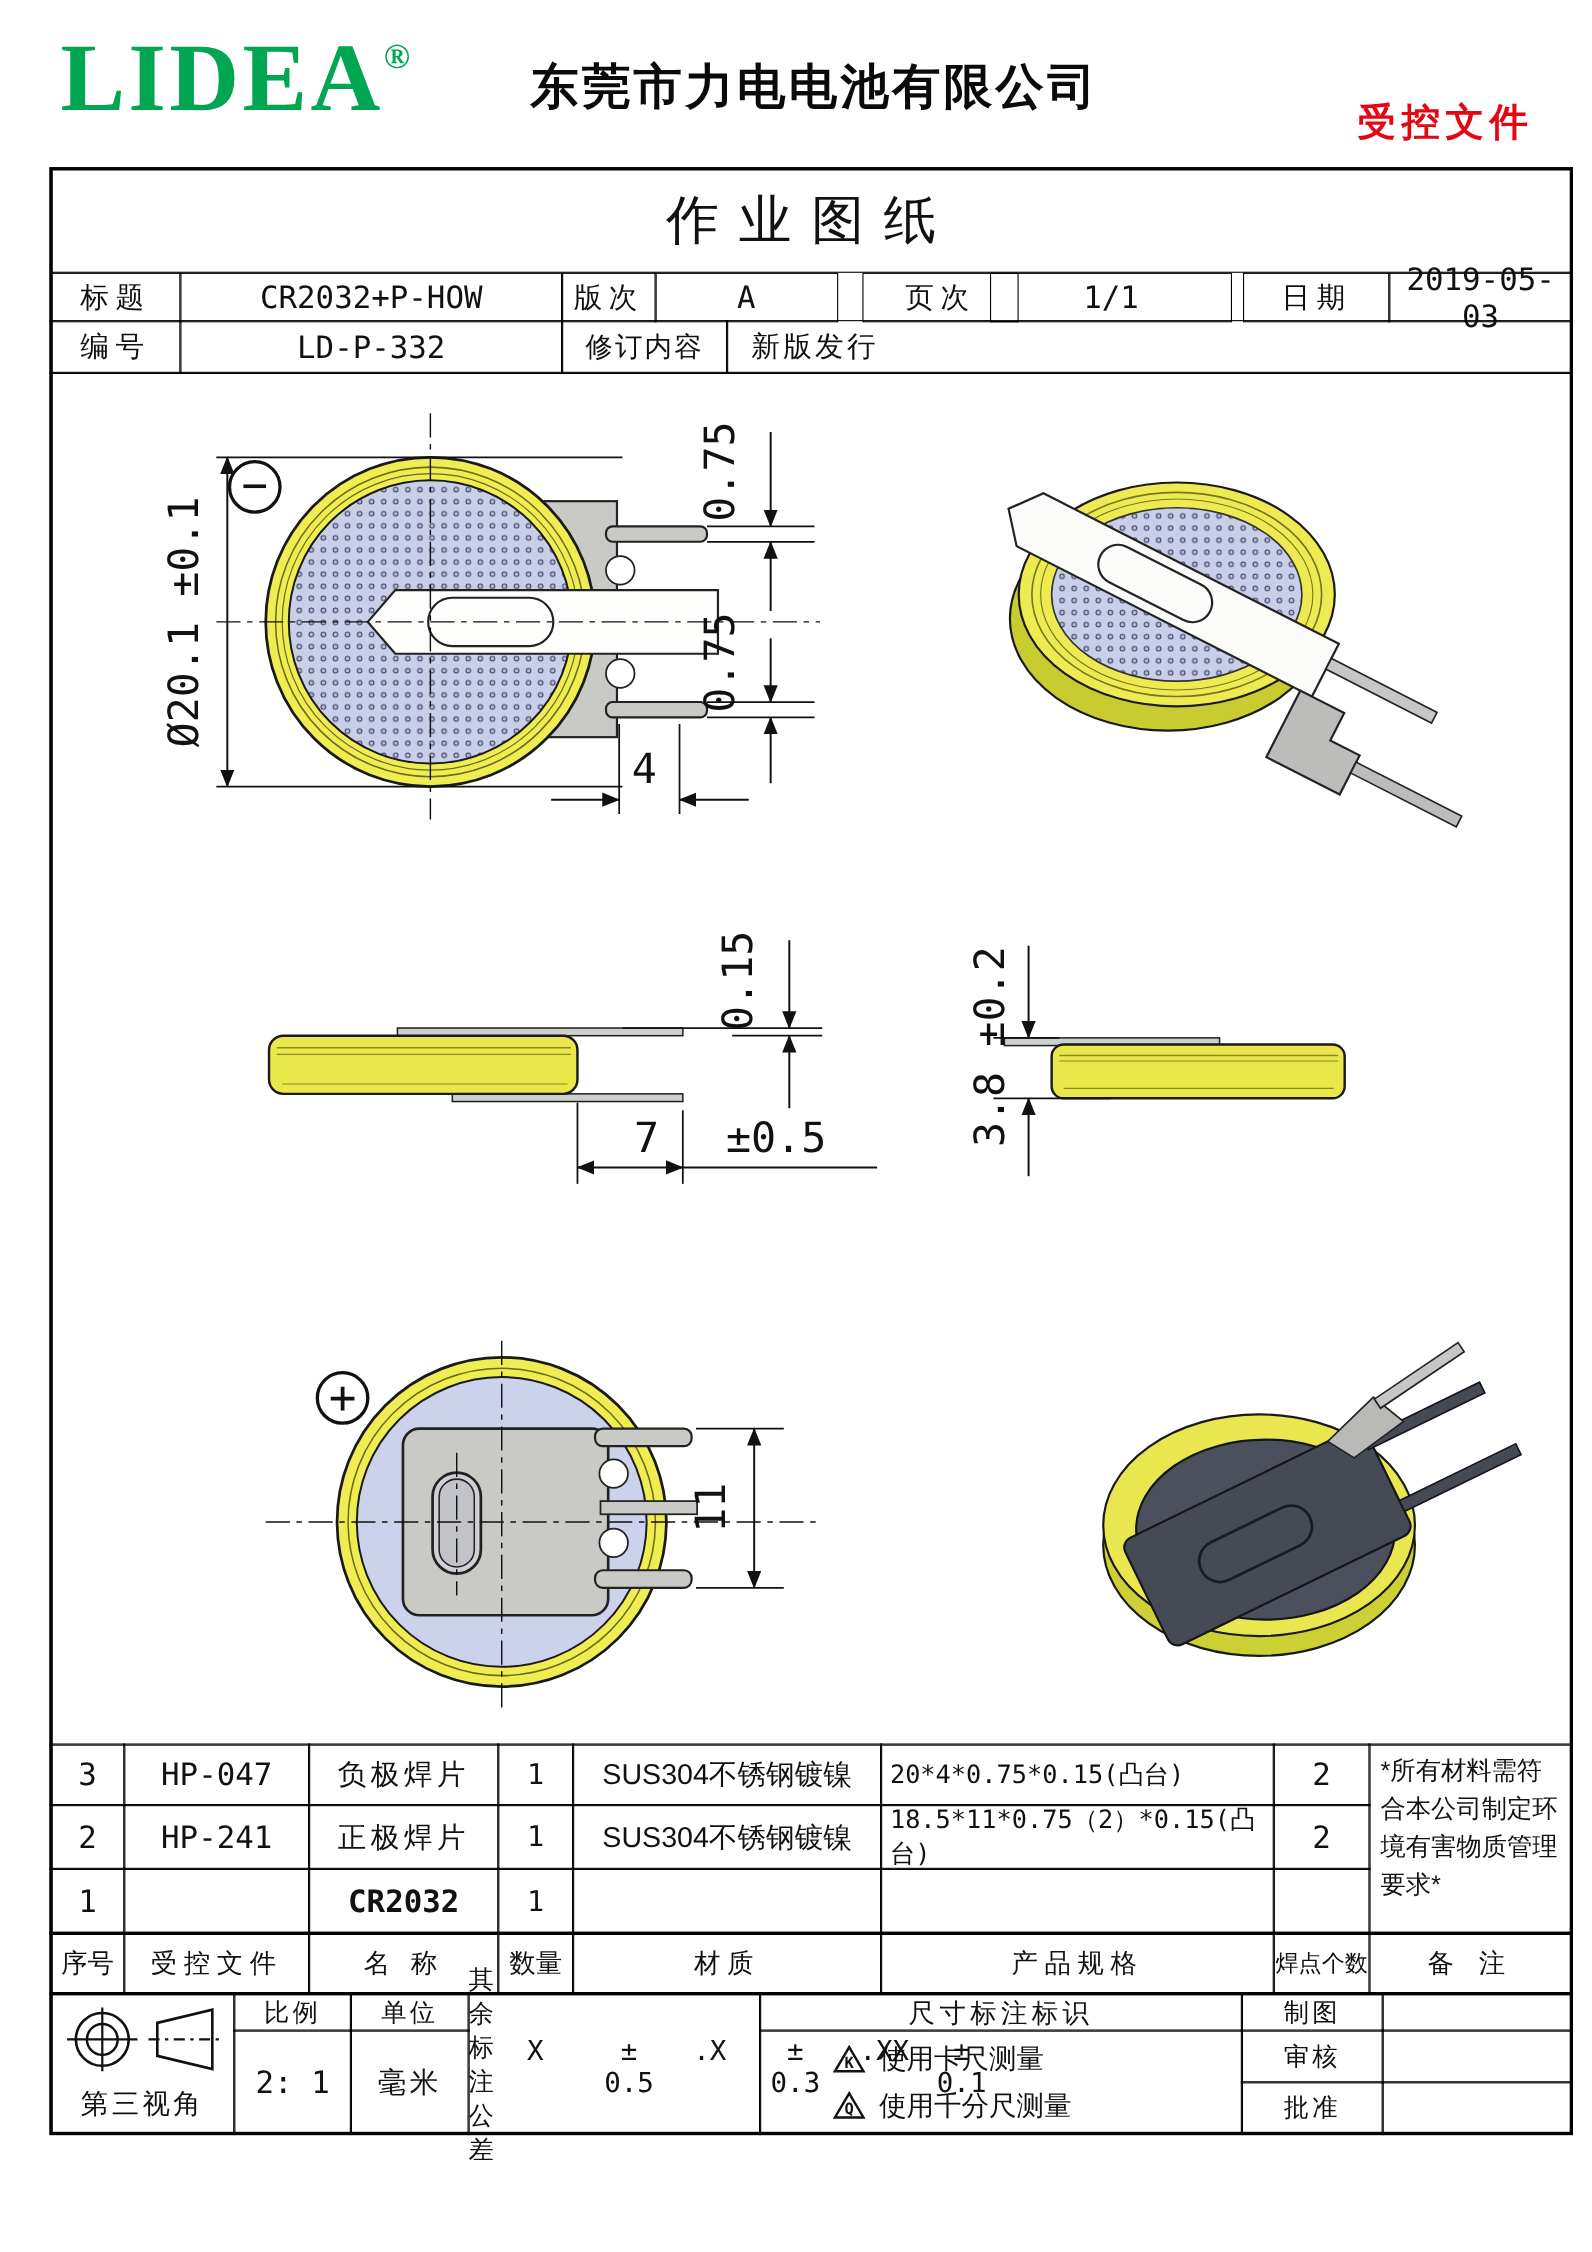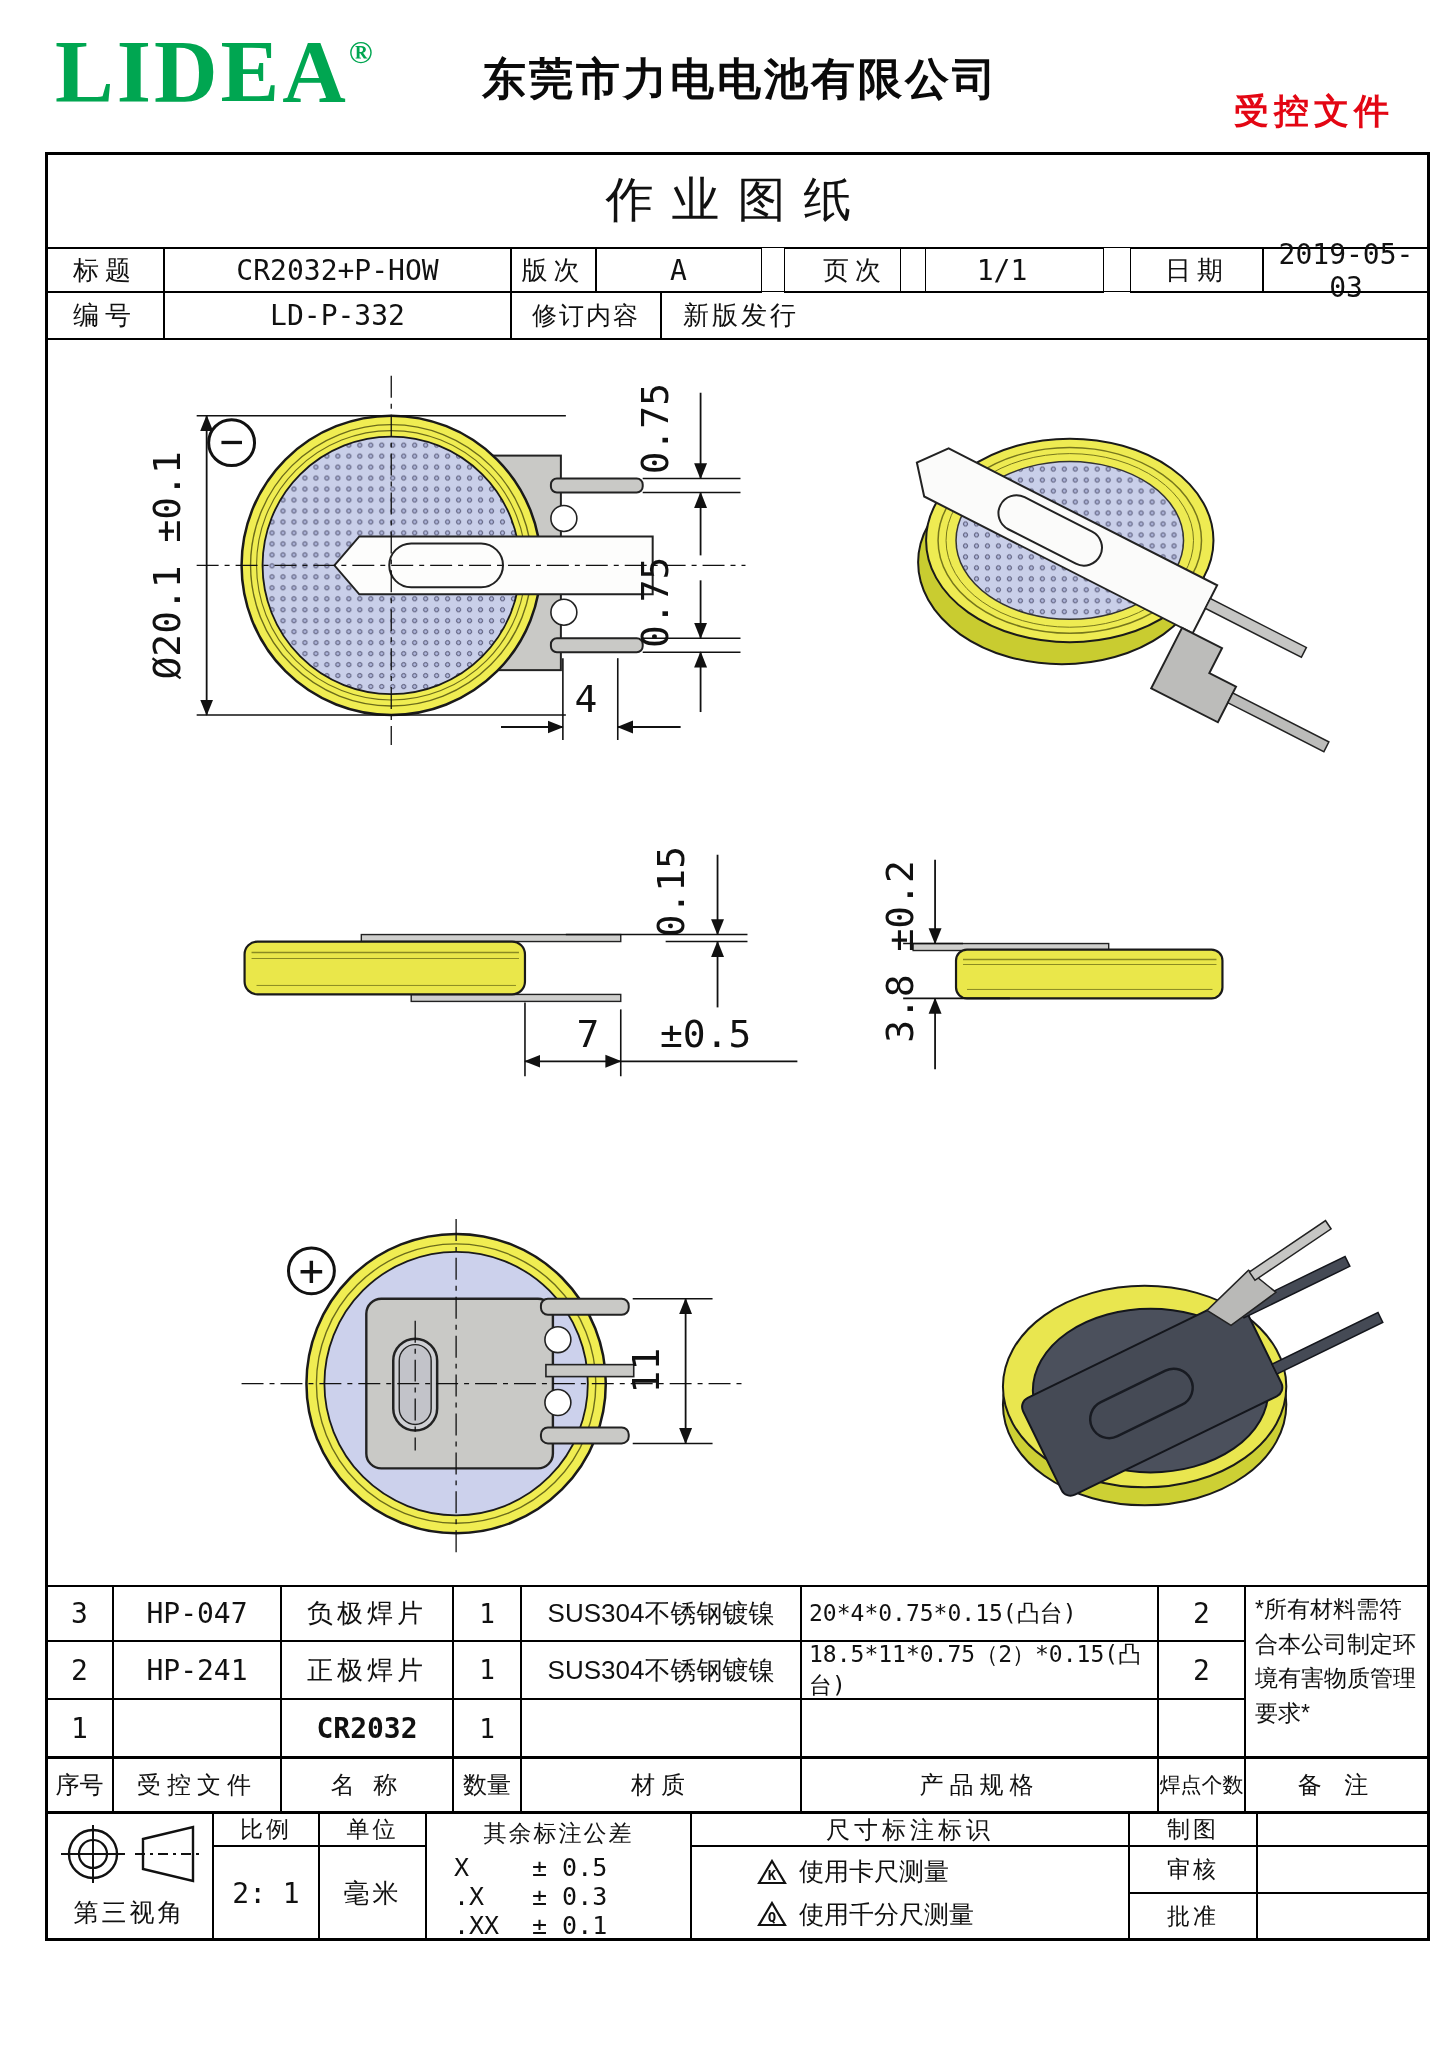--- a/index.html
+++ b/index.html
@@ -49,21 +49,21 @@
 
   <div class="cell" style="left:45px;top:152px;width:1385px;height:96px;">
     <span id="sheet-title">作业图纸</span>
   </div>
 
   <div class="cell lab" style="left:45px;top:248px;width:120px;height:45px;">标题</div>
   <div class="cell mono v28" style="left:163px;top:248px;width:349px;height:45px;">CR2032+P-HOW</div>
   <div class="cell lab" style="left:510px;top:248px;width:87px;height:45px;">版次</div>
   <div class="cell mono v28" style="left:595px;top:248px;width:167px;height:45px;">A</div>
   <div class="cell lab" style="left:760px;top:248px;width:142px;height:45px;margin-left:24px;">页次</div>
-  <div class="cell mono v28" style="left:900px;top:248px;width:204px;height:45px;">1/1</div>
+  <div class="cell mono v28" style="left:900px;top:248px;width:220px;height:45px;">1/1</div>
   <div class="cell lab" style="left:1130px;top:248px;width:134px;height:45px;">日期</div>
   <div class="cell mono v28" style="left:1262px;top:248px;width:168px;height:45px;">2019-05-03</div>
 
   <div class="cell lab" style="left:45px;top:291px;width:120px;height:49px;">编号</div>
   <div class="cell mono v28" style="left:163px;top:291px;width:349px;height:49px;">LD-P-332</div>
   <div class="cell" style="left:510px;top:291px;width:152px;height:49px;font-size:25px;letter-spacing:2px;">修订内容</div>
   <div class="cell left" style="left:660px;top:291px;width:770px;height:49px;font-size:26px;letter-spacing:3px;padding-left:22px;">新版发行</div>
 
   <div class="cell" style="left:45px;top:338px;width:1385px;height:1249px;padding:0;">
   <svg width="1382" height="1246" viewBox="0 0 1385 1247">
@@ -266,21 +266,21 @@
       <polygon points="88,15 138,3 138,57 88,45" fill="none" stroke="#111" stroke-width="2.4"></polygon>
       <line x1="80" y1="30" x2="146" y2="30" stroke="#111" stroke-width="2" stroke-dasharray="10 5 3 5"></line>
     </svg>
     <span style="font-size:25px;letter-spacing:3px;">第三视角</span>
   </div>
   <div class="cell" style="left:212px;top:1812px;width:108px;height:35px;font-size:23px;letter-spacing:3px;">比例</div>
   <div class="cell mono v28" style="left:212px;top:1845px;width:108px;height:96px;">2: 1</div>
   <div class="cell" style="left:318px;top:1812px;width:109px;height:35px;font-size:23px;letter-spacing:3px;">单位</div>
   <div class="cell v26" style="left:318px;top:1845px;width:109px;height:96px;letter-spacing:3px;">毫米</div>
 
-  <div class="cell" style="left:425px;top:1812px;width:267px;height:129px;flex-direction:column;justify-content:center;padding-top:4px;">
+  <div class="cell" style="left:425px;top:1812px;width:267px;height:129px;flex-direction:row;justify-content:space-between;padding-top:4px;">
     <div style="font-size:23px;letter-spacing:2px;margin-bottom:4px;">其余标注公差</div>
     <div class="tolrow mono">
         <span class="d">X</span>
         <span>± 0.5</span>
       </div>
     <div class="tolrow mono">
         <span class="d">.X</span>
         <span>± 0.3</span>
       </div>
     <div class="tolrow mono">

